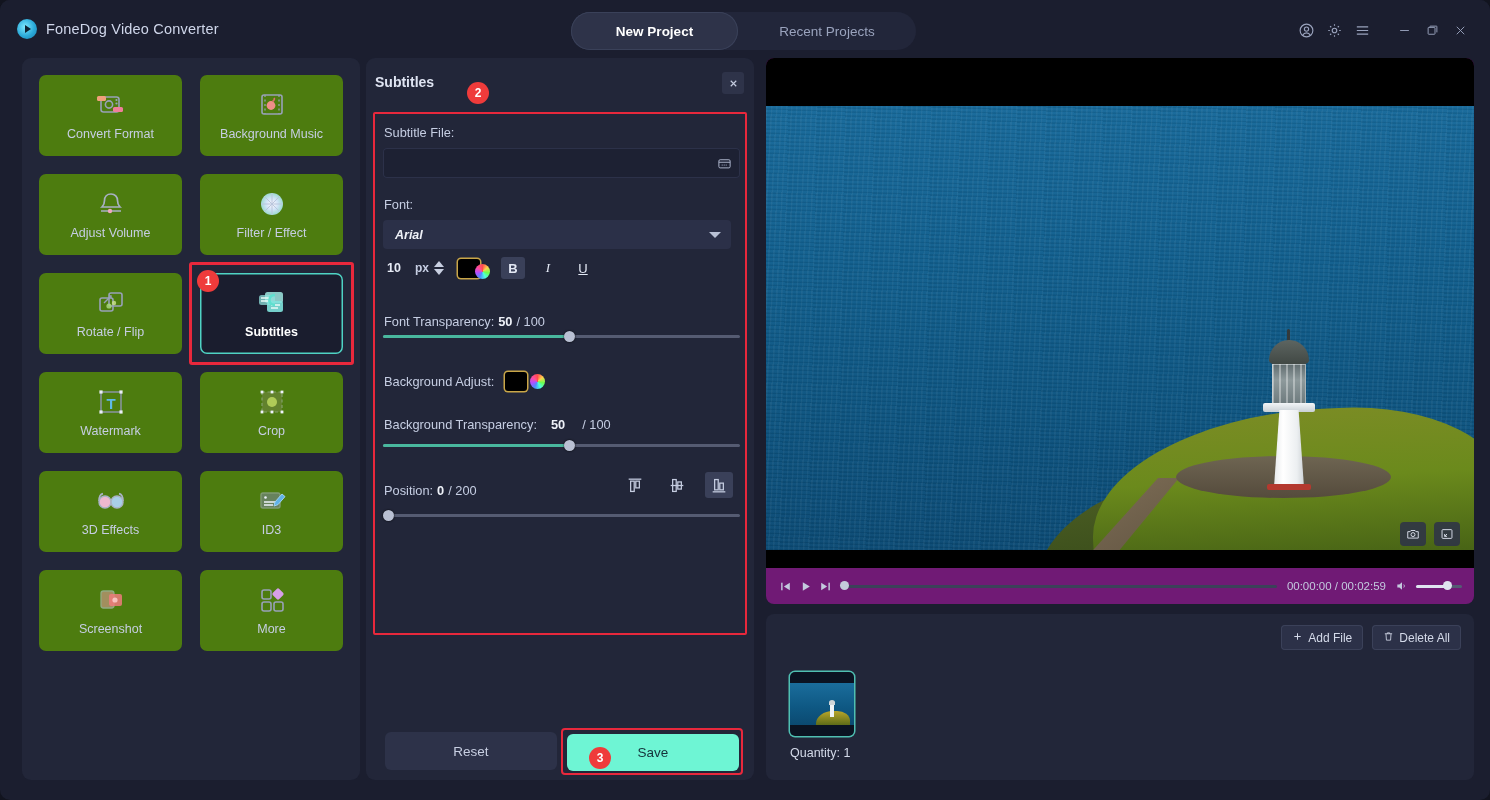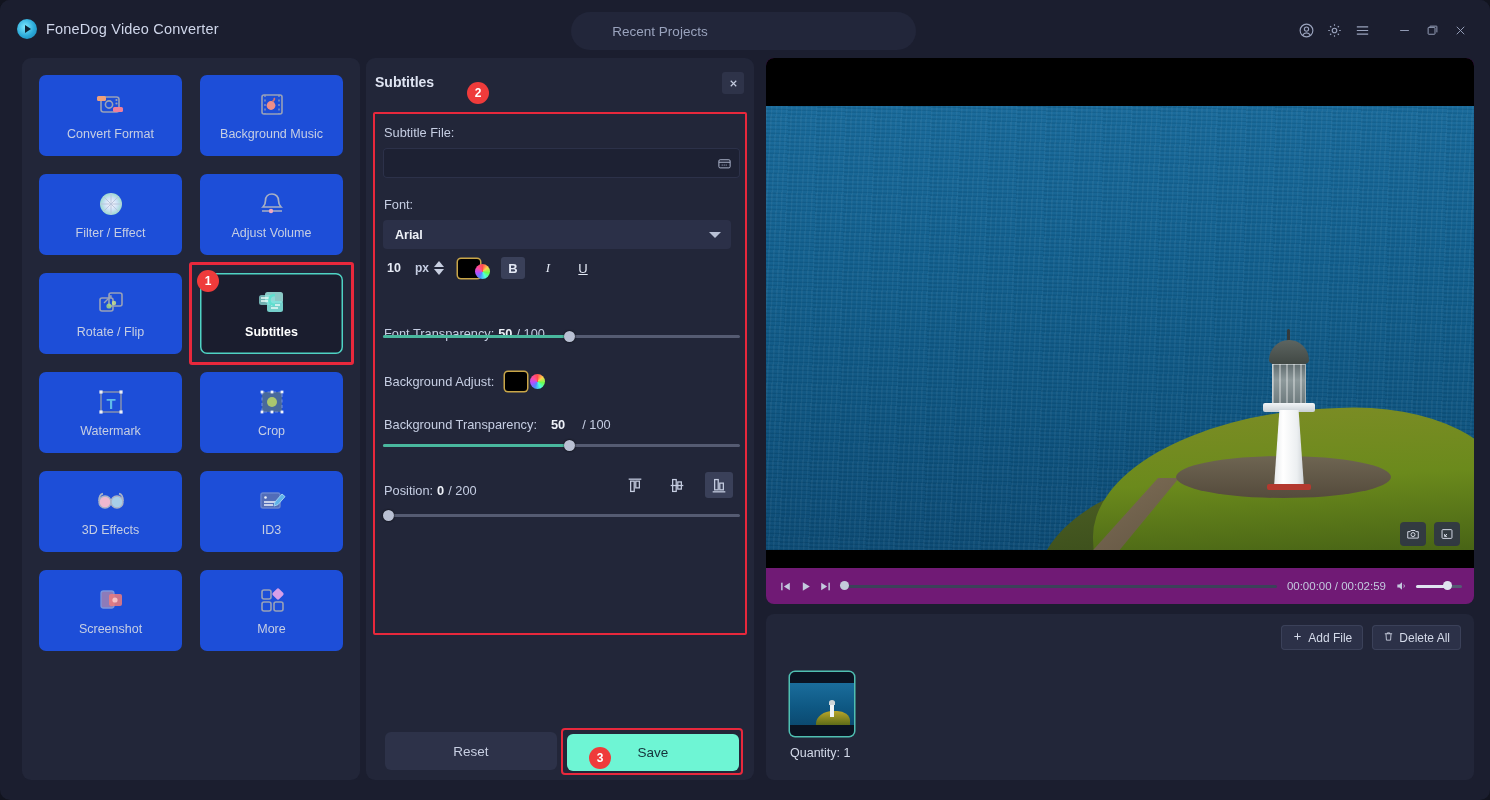--- a/index.html
+++ b/index.html
@@ -66,21 +66,21 @@
     background: #222639; border-radius: 9px;
   }
   .toolgrid {
     position: absolute; left: 17px; top: 17px;
     width: 304px;
     display: grid; grid-template-columns: 143px 143px;
     gap: 18px 18px;
   }
   .tool {
     width: 143px; height: 81px;
-    background: #1d4ed8; border-radius: 7px;
+    background: #4d7c0f; border-radius: 7px;
     display: flex; flex-direction: column; align-items: center; justify-content: center;
     cursor: pointer; position: relative;
   }
   .tool-label { font-size: 12.5px; color: #c6cee3; margin-top: 7px; }
   .tool.sel {
     background: #1a1d2e;
     box-shadow: inset 0 0 0 1.5px #4fd3c4;
     border-radius: 7px;
   }
   .tool.sel .tool-label { color: #ffffff; font-weight: bold; }
@@ -128,21 +128,21 @@
   .file-btn {
     position: absolute; right: 6px; top: 5px; width: 20px; height: 20px;
     display:flex; align-items:center; justify-content:center; cursor: pointer; color:#aab2c9;
   }
 
   .font-select {
     position: absolute; left: 8px; top: 160px; width: 348px; height: 29px;
     background: #2b3048; border-radius: 4px;
     display: flex; align-items: center; cursor: pointer;
   }
-  .font-select .val { margin-left: 12px; font-size: 12.5px; color: #eef1f8; font-weight: bold; }
+  .font-select .val { margin-left: 12px; font-size: 12.5px; color: #eef1f8; font-weight: bold; font-style: italic; }
   .caret { position: absolute; right: 10px; top: 12px; width:0; height:0;
     border-left: 6px solid transparent; border-right: 6px solid transparent; border-top: 6px solid #b9c1d6; }
 
   .fmtbar { position: absolute; left: 8px; top: 193px; width: 360px; height: 28px; display: flex; align-items: center; }
   .fs-val { font-size: 12.5px; color: #e6eaf5; font-weight: bold; width: 22px; text-align: center; }
   .fs-unit { font-size: 12px; color: #c6cee3; margin-left: 10px; font-weight: bold; }
   .spin { margin-left: 5px; display: flex; flex-direction: column; gap: 2px; cursor: pointer; }
   .spin i { display:block; width:0; height:0; border-left:5px solid transparent; border-right:5px solid transparent; }
   .spin .up { border-bottom: 6px solid #c9d0e2; }
   .spin .dn { border-top: 6px solid #c9d0e2; }
@@ -308,20 +308,21 @@
 
 <div class="app">
 
   <div class="titlebar">
     <div class="brand">
       <div class="brand-logo"></div>
       <div class="brand-title">FoneDog Video Converter</div>
     </div>
 
     <div class="tabgroup">
+      <div class="tab w1 active">New Project</div>
       <div class="tab w2">Recent Projects</div>
     </div>
 
     <div class="winctrls">
       <div class="ic">
         <svg width="17" height="17" viewBox="0 0 24 24" fill="none" stroke="currentColor" stroke-width="1.6">
             <circle cx="12" cy="12" r="9"></circle>
             <circle cx="12" cy="10" r="3"></circle>
             <path d="M6.5 19c1.2-2.4 3.2-3.6 5.5-3.6S16.3 16.6 17.5 19"></path>
           </svg>
@@ -377,20 +378,31 @@
       <div class="tool">
         <div class="toolicon">
           <svg width="28" height="26" viewBox="0 0 28 26">
               <rect x="4" y="3" width="20" height="19" rx="2" fill="none" stroke="#98a1b8" stroke-width="1.6"></rect>
               <path d="M7 3v19M21 3v19" stroke="#98a1b8" stroke-width="1.2" stroke-dasharray="2 2.5"></path>
               <circle cx="13" cy="13.5" r="4.4" fill="#ef8e88"></circle>
               <path d="M14.6 9.5c1.6-1.2 2.2-2.4 1.6-3.6" stroke="#d8726c" stroke-width="1.6" fill="none"></path>
             </svg>
         </div>
         <div class="tool-label">Background Music</div>
+      </div>
+
+      <div class="tool">
+        <div class="toolicon">
+          <svg width="30" height="28" viewBox="0 0 30 28">
+              <path d="M15 4c-4 0-6.5 2.8-6.5 6.6 0 4-1.5 5.4-2.5 6.4h18c-1-1-2.5-2.4-2.5-6.4C21.5 6.8 19 4 15 4z" fill="none" stroke="#a8b0c4" stroke-width="1.7"></path>
+              <path d="M5 21h20" stroke="#a8b0c4" stroke-width="1.5"></path>
+              <circle cx="14" cy="21" r="2.2" fill="#f0a8c0"></circle>
+            </svg>
+        </div>
+        <div class="tool-label">Adjust Volume</div>
       </div>
 
       <div class="tool">
         <div class="toolicon">
           <svg width="30" height="30" viewBox="0 0 30 30">
               <defs>
                 <radialGradient id="fg1">
                   <stop offset="0%" stop-color="#fff7fb"></stop>
                   <stop offset="55%" stop-color="#cfe3f7"></stop>
                   <stop offset="100%" stop-color="#9fd9d0"></stop>
@@ -401,31 +413,20 @@
                 <path d="M15 4v22M4 15h22M7.2 7.2l15.6 15.6M22.8 7.2L7.2 22.8"></path>
               </g>
             </svg>
         </div>
         <div class="tool-label">Filter / Effect</div>
       </div>
 
       <div class="tool">
         <div class="toolicon">
           <svg width="30" height="28" viewBox="0 0 30 28">
-              <path d="M15 4c-4 0-6.5 2.8-6.5 6.6 0 4-1.5 5.4-2.5 6.4h18c-1-1-2.5-2.4-2.5-6.4C21.5 6.8 19 4 15 4z" fill="none" stroke="#a8b0c4" stroke-width="1.7"></path>
-              <path d="M5 21h20" stroke="#a8b0c4" stroke-width="1.5"></path>
-              <circle cx="14" cy="21" r="2.2" fill="#f0a8c0"></circle>
-            </svg>
-        </div>
-        <div class="tool-label">Adjust Volume</div>
-      </div>
-
-      <div class="tool">
-        <div class="toolicon">
-          <svg width="30" height="28" viewBox="0 0 30 28">
               <rect x="4" y="9" width="13" height="13" rx="2" fill="none" stroke="#98a1b8" stroke-width="1.6"></rect>
               <rect x="13" y="4" width="13" height="13" rx="2" fill="none" stroke="#98a1b8" stroke-width="1.6"></rect>
               <path d="M8 14l6-6" stroke="#98a1b8" stroke-width="1.4"></path>
               <path d="M13 7h2v2" stroke="#98a1b8" stroke-width="1.4" fill="none"></path>
               <circle cx="13" cy="17" r="2.6" fill="#a8d77e" opacity=".85"></circle>
               <circle cx="18" cy="14" r="2.2" fill="#c8e08a" opacity=".85"></circle>
             </svg>
         </div>
         <div class="tool-label">Rotate / Flip</div>
       </div>
@@ -569,21 +570,21 @@
           <i class="up"></i>
           <i class="dn"></i>
         </div>
         <div class="swatch"></div>
         <div class="wheel"></div>
         <div class="fbtn b on">B</div>
         <div class="fbtn i">I</div>
         <div class="fbtn u">U</div>
       </div>
 
-      <div class="row" style="left:9px; top:212px; display:flex; align-items:baseline; gap:4px;">
+      <div class="row" style="left:9px; top:200px; display:flex; align-items:baseline; gap:4px;">
         <span class="lbl">Font Transparency:</span>
         <span class="lbl" style="font-weight:bold;color:#eef1f8;">50</span>
         <span class="lbl">/ 100</span>
       </div>
       <div class="track" style="top:221px;">
         <div class="fill" style="width:186px;"></div>
         <div class="knob" style="left:181px;"></div>
       </div>
 
       <div class="row" style="left:9px; top:258px; display:flex; align-items:center; gap:9px;">

